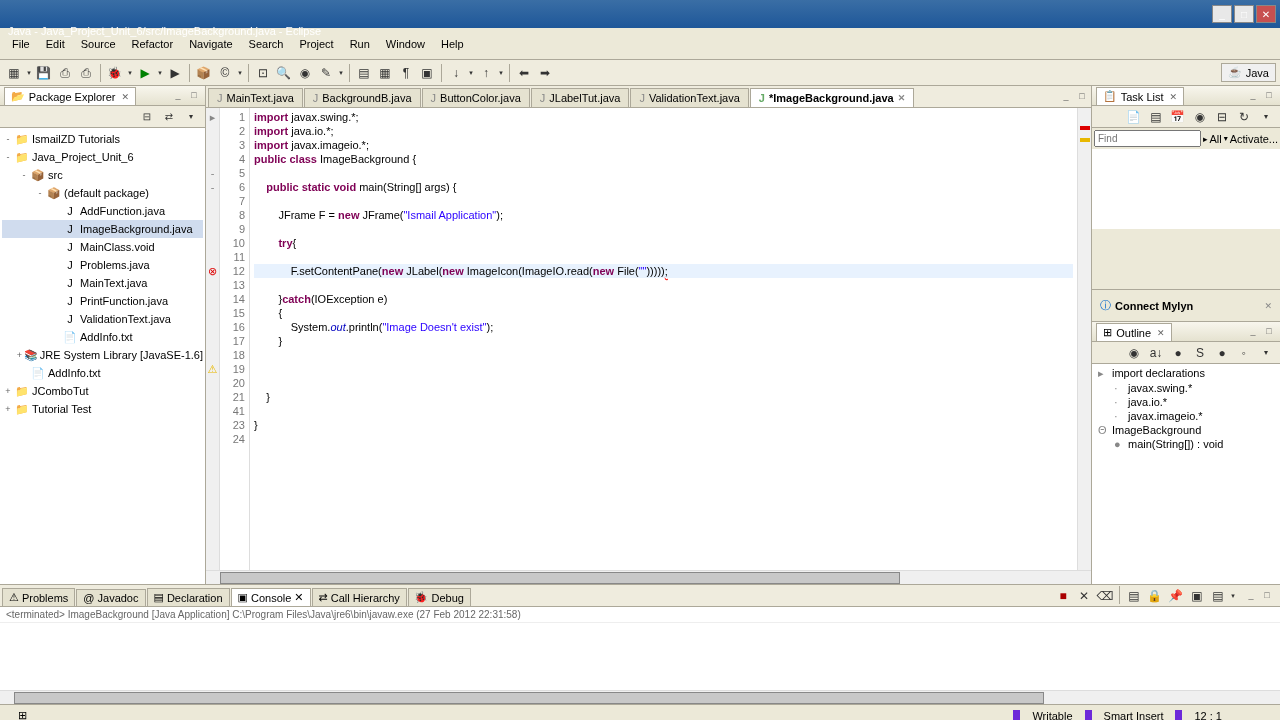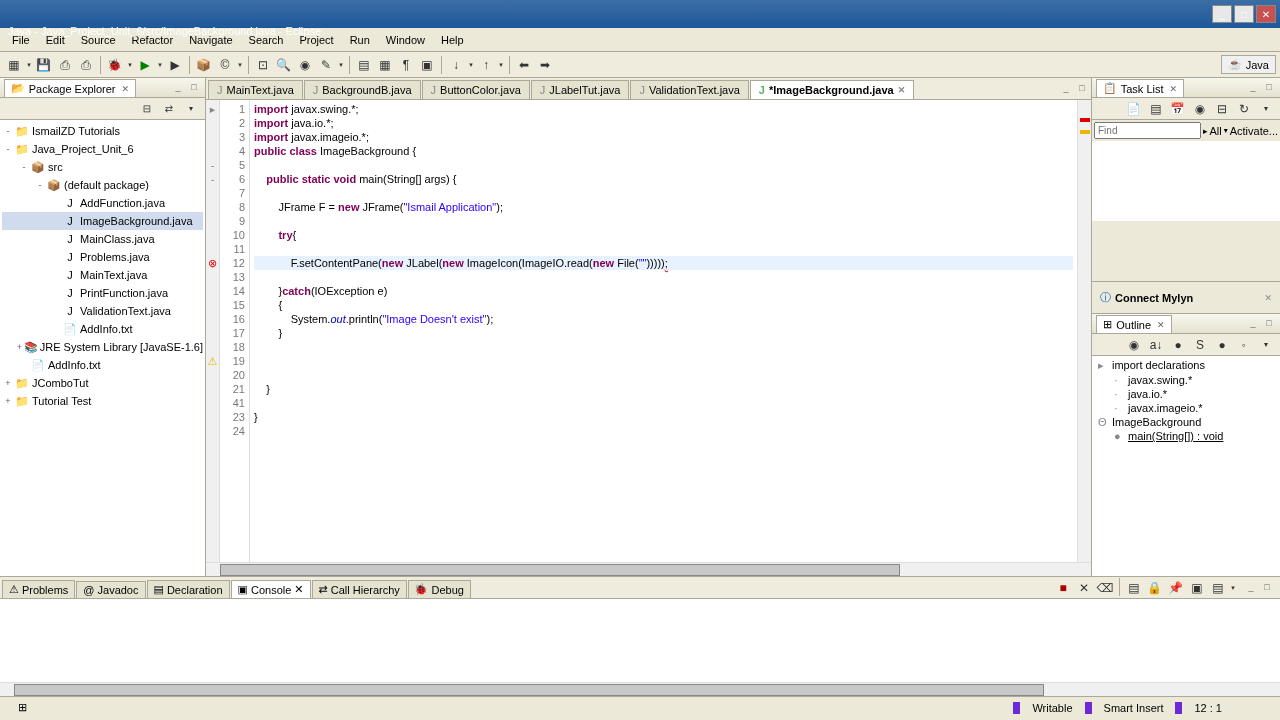--- a/index.html
+++ b/index.html
@@ -4,21 +4,21 @@
 <style>
 * { margin: 0; padding: 0; box-sizing: border-box; font-family: Tahoma, sans-serif; font-size: 11px; }
 body { background: #ece9d8; overflow: hidden; width: 1280px; height: 720px; }
 
 .titlebar { height: 28px; background: linear-gradient(to bottom, #3a6ea5, #1e5799); color: white; display: flex; align-items: center; padding: 0 4px; font-size: 12px; }
 .titlebar-text { flex: 1; padding-left: 4px; filter: blur(0.5px); margin-top: 33px; }
 .titlebar-btns { display: flex; gap: 2px; }
 .titlebar-btn { width: 20px; height: 18px; background: #e8e8e8; border: 1px solid #888; display: flex; align-items: center; justify-content: center; font-size: 10px; }
 .titlebar-btn.close { background: #c75050; color: white; }
 
-.menubar { height: 24px; display: flex; align-items: center; padding: 0 4px; background: #ece9d8; border-bottom: 1px solid #aca899; }
+.menubar { height: 32px; display: flex; align-items: center; padding: 0 4px; background: #ece9d8; border-bottom: 1px solid #aca899; }
 .menubar span { padding: 2px 8px; cursor: default; }
 
 .toolbar { height: 26px; display: flex; align-items: center; padding: 2px 4px; background: #efecde; border-bottom: 1px solid #aca899; gap: 1px; }
 .tbtn { width: 20px; height: 20px; display: inline-flex; align-items: center; justify-content: center; border: 1px solid transparent; font-size: 12px; color: #333; }
 .tsep { width: 1px; height: 18px; background: #aca899; margin: 0 3px; }
 .perspective-btn { margin-left: auto; padding: 2px 6px; border: 1px solid #aca899; background: #f0f0f0; display: flex; align-items: center; gap: 4px; }
 
 .main-area { display: flex; height: 498px; }
 
 .panel { display: flex; flex-direction: column; background: #fff; }
@@ -204,21 +204,21 @@
           <span class="tree-toggle">&nbsp;</span>
           <span class="tree-icon">J</span>
           <span>ImageBackground.java</span>
         </div>
         <div class="tree-item">
           <span class="tree-indent"></span>
           <span class="tree-indent"></span>
           <span class="tree-indent"></span>
           <span class="tree-toggle">&nbsp;</span>
           <span class="tree-icon">J</span>
-          <span>MainClass.java</span>
+          <span>MainClass.void</span>
         </div>
         <div class="tree-item">
           <span class="tree-indent"></span>
           <span class="tree-indent"></span>
           <span class="tree-indent"></span>
           <span class="tree-toggle">&nbsp;</span>
           <span class="tree-icon">J</span>
           <span>Problems.java</span>
         </div>
         <div class="tree-item">
@@ -434,21 +434,21 @@
         <span class="tbtn">●</span>
         <span class="tbtn">◦</span>
         <span class="tbtn" style="font-size:8px">▾</span>
       </div>
       <div class="panel-body outline-tree" id="outline-tree">
           <div class="outline-item" style="padding-left: 4px;"><span style="display:inline-block;width:14px;color:#888">▸</span><span>import declarations</span></div>
           <div class="outline-item" style="padding-left: 20px;"><span style="display:inline-block;width:14px;color:#888">·</span><span>javax.swing.*</span></div>
           <div class="outline-item" style="padding-left: 20px;"><span style="display:inline-block;width:14px;color:#888">·</span><span>java.io.*</span></div>
           <div class="outline-item" style="padding-left: 20px;"><span style="display:inline-block;width:14px;color:#888">·</span><span>javax.imageio.*</span></div>
           <div class="outline-item" style="padding-left: 4px;"><span style="display:inline-block;width:14px;color:#888">Θ</span><span>ImageBackground</span></div>
-          <div class="outline-item" style="padding-left: 20px; text-decoration: underline;"><span style="display:inline-block;width:14px;color:#888">●</span><span>main(String[]) : void</span></div>
+          <div class="outline-item" style="padding-left: 20px;"><span style="display:inline-block;width:14px;color:#888">●</span><span>main(String[]) : void</span></div>
         </div>
     </div>
   </div>
 </div>
 
 <div class="bottom-panel">
   <div class="bottom-tabs" id="bottom-tabs">
 
     <div class="bottom-tab">
         <span>⚠</span>
@@ -485,20 +485,21 @@
       <span class="tbtn">📌</span>
       <span class="tbtn">▣</span>
       <span class="tbtn">▤</span>
       <span class="tbtn" style="width:8px;font-size:7px">▾</span>
       <div class="min-max" style="align-self:center;margin-left:6px">
         <span>_</span>
         <span>□</span>
       </div>
     </div>
   </div>
+  <div class="console-status">&lt;terminated&gt; ImageBackground [Java Application] C:\Program Files\Java\jre6\bin\javaw.exe (27 Feb 2012 22:31:58)</div>
   <div class="console-body"></div>
   <div class="hscroll">
     <div class="hscroll-thumb" style="left:14px;width:1030px"></div>
   </div>
 </div>
 
 <div class="statusbar">
   <span>⊞</span>
   <div class="spacer"></div>
   <span>Writable</span>

